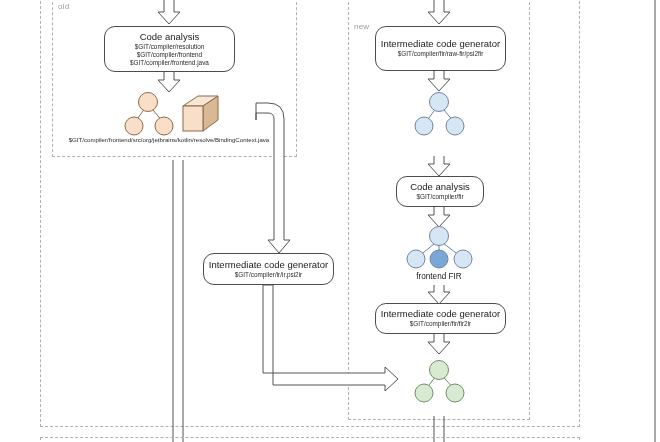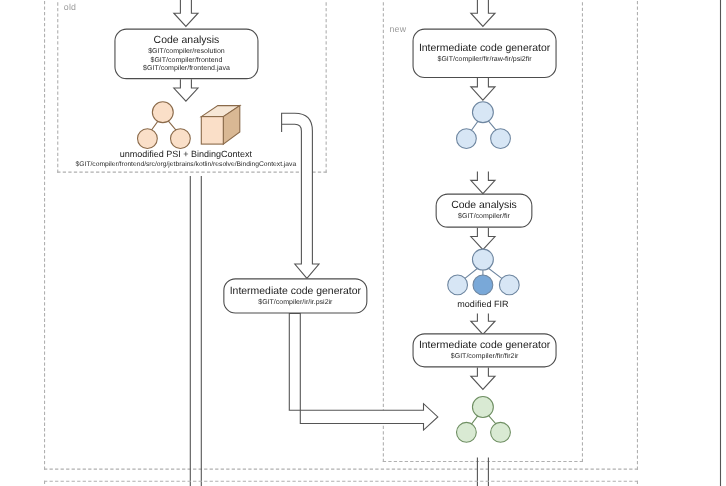--- a/index.html
+++ b/index.html
@@ -105,42 +105,41 @@
   </svg>
 
   <div class="box" style="left:104px;top:26px;width:131px;height:46px;">
     <div class="t1">Code analysis</div>
     <div class="t2">$GIT/compiler/resolution</div>
     <div class="t2">$GIT/compiler/frontend</div>
     <div class="t2">$GIT/compiler/frontend.java</div>
   </div>
 
   <div class="cap" style="left:19px;top:136px;width:300px;">
-    <div class="c1">unmodified PSI + BindingContext</div>
     <div class="c2">$GIT/compiler/frontend/src/org/jetbrains/kotlin/resolve/BindingContext.java</div>
   </div>
 
   <div class="box" style="left:203px;top:253px;width:131px;height:32px;">
     <div class="t1">Intermediate code generator</div>
     <div class="t2">$GIT/compiler/ir/ir.psi2ir</div>
   </div>
 
   <div class="box" style="left:375px;top:26px;width:131px;height:45px;">
     <div class="t1">Intermediate code generator</div>
     <div class="t2">$GIT/compiler/fir/raw-fir/psi2fir</div>
   </div>
 
 
   <div class="box" style="left:396px;top:176px;width:88px;height:31px;">
     <div class="t1">Code analysis</div>
     <div class="t2">$GIT/compiler/fir</div>
   </div>
 
   <div class="cap" style="left:379px;top:272px;width:120px;">
-    <div class="c1">modified FIR</div>
+    <div class="c1">frontend FIR</div>
   </div>
 
   <div class="box" style="left:375px;top:303px;width:131px;height:31px;">
     <div class="t1">Intermediate code generator</div>
     <div class="t2">$GIT/compiler/fir/fir2ir</div>
   </div>
 
 
   <div class="group" style="left:40px;top:437px;width:540px;height:40px;"></div>
 

